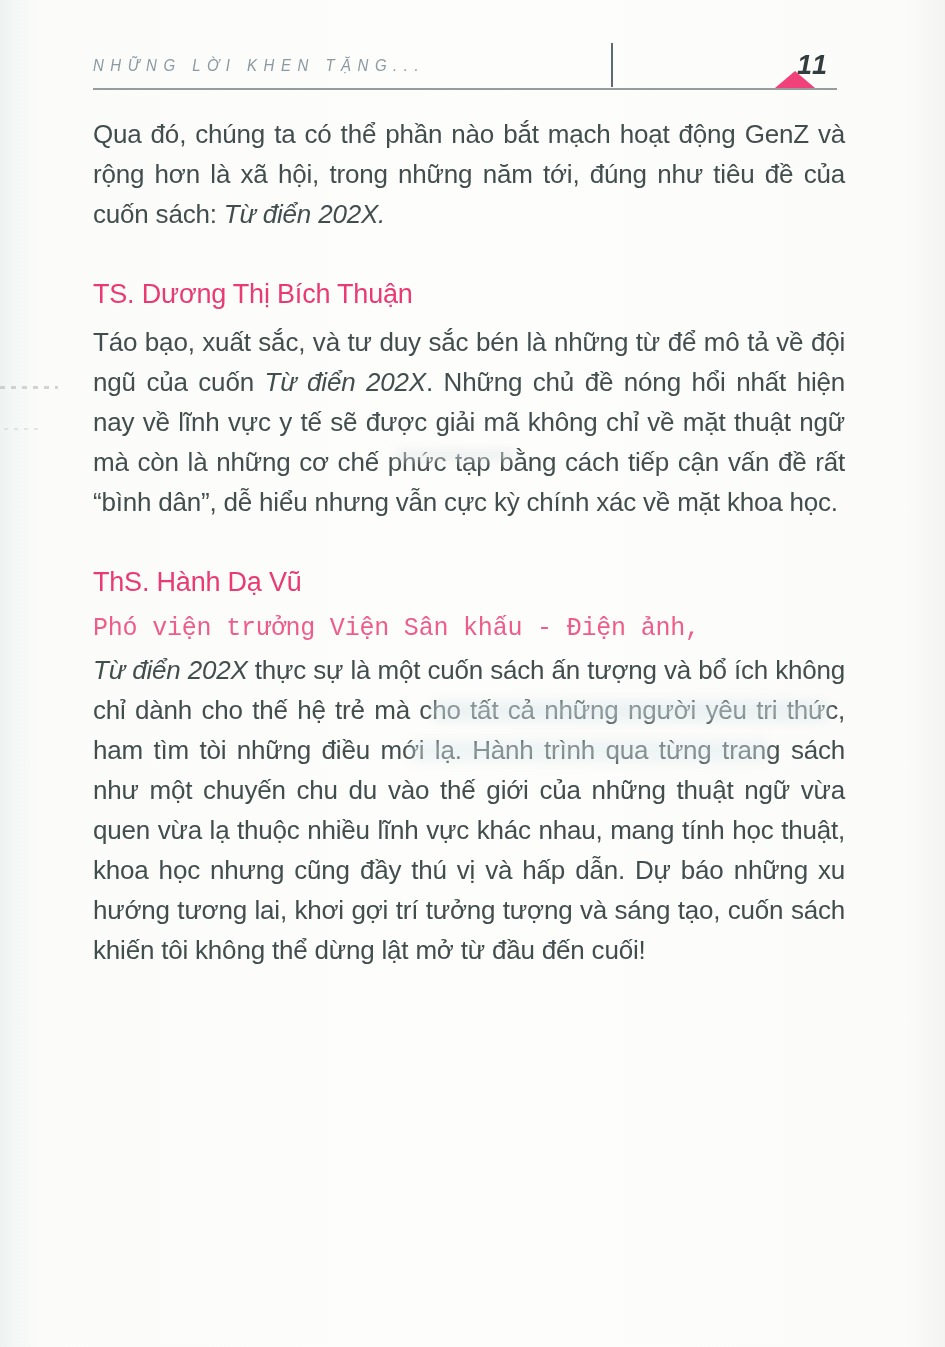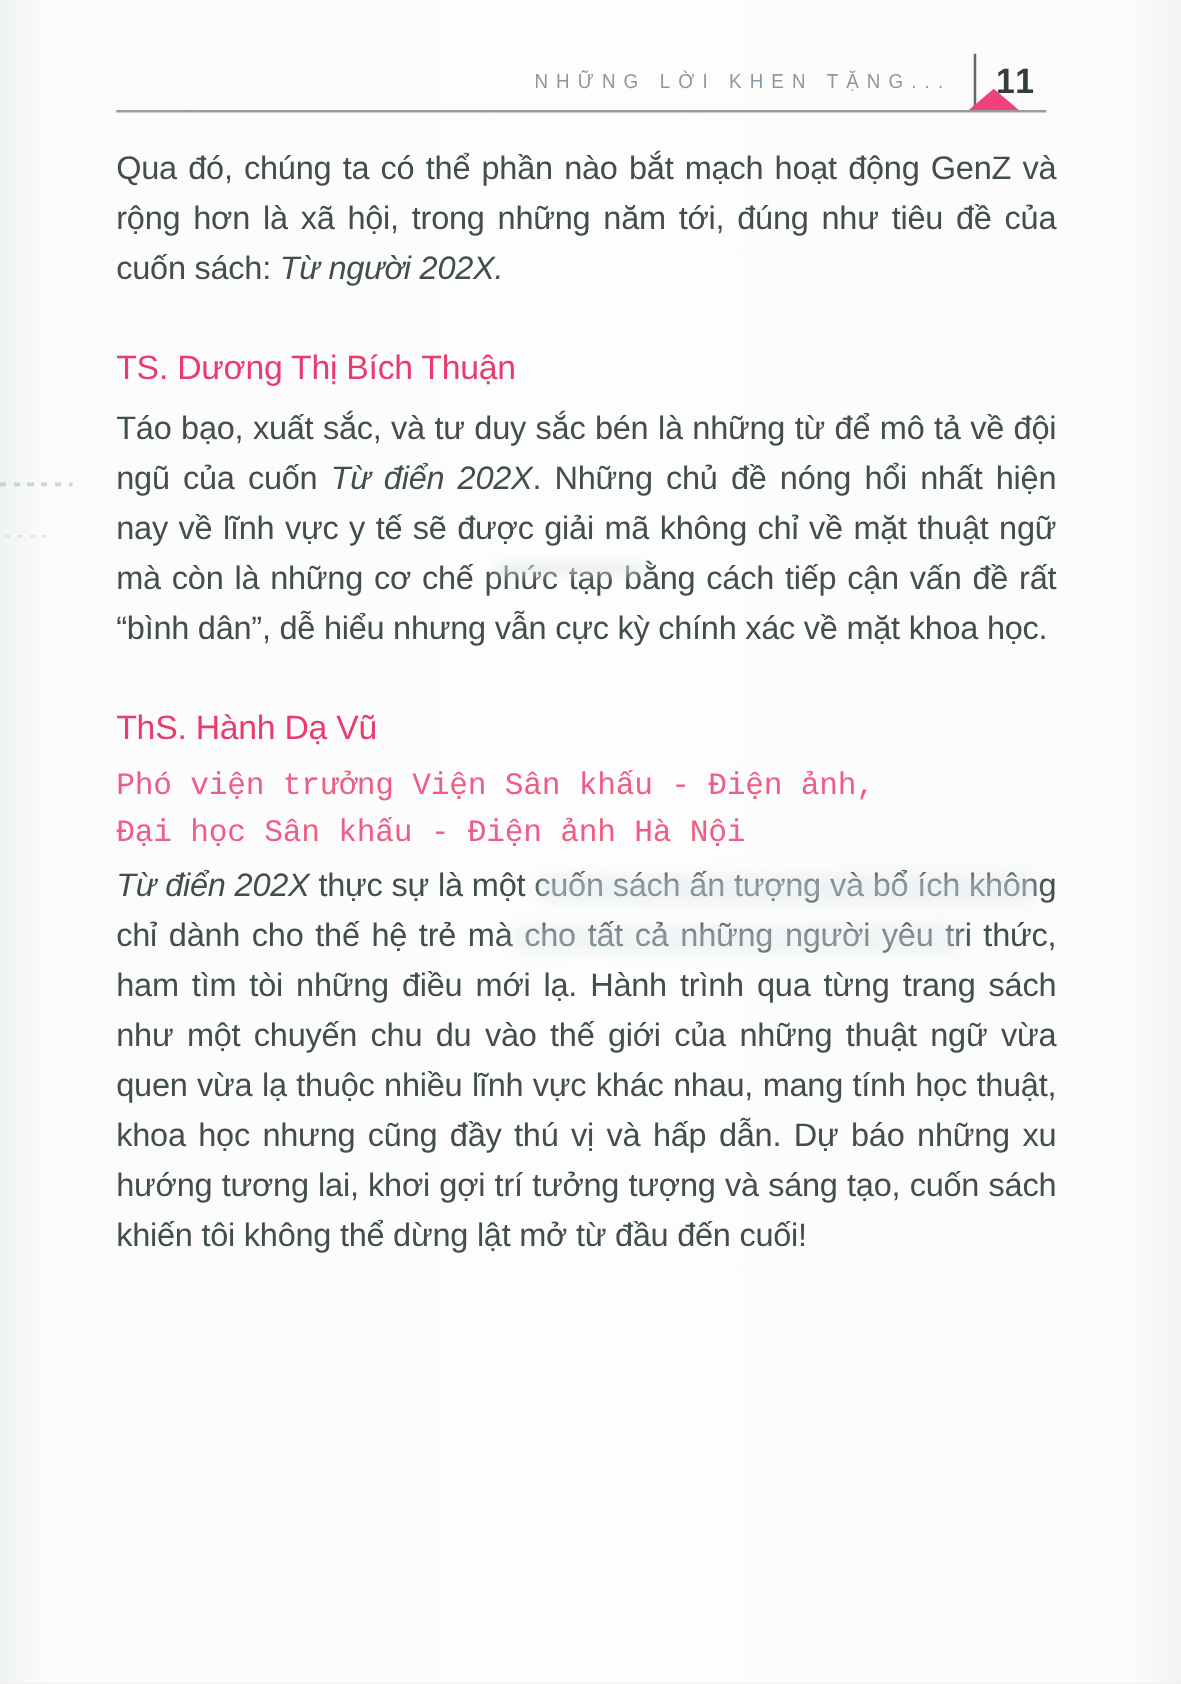--- a/index.html
+++ b/index.html
@@ -15,23 +15,24 @@
     background:
       linear-gradient(90deg, #eef3f2 0%, #fbfcfa 4%, #fdfdfb 50%, #fbfbf9 96%, #f3f4f2 100%);
     font-family: "Liberation Sans", sans-serif;
     color: #424e4e;
     overflow: hidden;
   }
 
   
   .header-row {
     display: flex;
-    justify-content: flex-end;
+    justify-content: space-between;
     align-items: center;
     height: 46px;
+    font-style: italic;
   }
   .header-title {
     font-size: 15px;
     letter-spacing: 6.5px;
     font-weight: 400;
     color: #8b99a2;
     white-space: nowrap;
     transform: scaleY(1.08);
   }
   .header-divider {
@@ -135,30 +136,29 @@
       <span class="header-divider"></span>
       <span class="page-number">11</span>
     </div>
     <div class="header-rule">
       <span class="pink-triangle"></span>
     </div>
   </div>
 
   <div class="content">
 
-    <p class="para"><span>Qua đó, chúng ta có thể phần nào bắt mạch hoạt động GenZ và rộng hơn là xã hội, trong những năm tới, đúng như tiêu đề của cuốn sách: </span><em>Từ người 202X.</em></p>
+    <p class="para"><span>Qua đó, chúng ta có thể phần nào bắt mạch hoạt động GenZ và rộng hơn là xã hội, trong những năm tới, đúng như tiêu đề của cuốn sách: </span><em>Từ điển 202X.</em></p>
 
 
     <h3 class="author-name">TS. Dương Thị Bích Thuận</h3>
 
     <p class="para"><span>Táo bạo, xuất sắc, và tư duy sắc bén là những từ để mô tả về đội ngũ của cuốn </span><em>Từ điển 202X</em><span>. Những chủ đề nóng hổi nhất hiện nay về lĩnh vực y tế sẽ được giải mã không chỉ về mặt thuật ngữ mà còn là những cơ chế phức tạp bằng cách tiếp cận vấn đề rất “bình dân”, dễ hiểu nhưng vẫn cực kỳ chính xác về mặt khoa học.</span></p>
 
     <h3 class="author-name">ThS. Hành Dạ Vũ</h3>
     <p class="author-role">Phó viện trưởng Viện Sân khấu - Điện ảnh,</p>
-    <p class="author-role">Đại học Sân khấu - Điện ảnh Hà Nội</p>
 
     <p class="para quote-after-role"><em>Từ điển 202X</em><span> thực sự là một cuốn sách ấn tượng và bổ ích không chỉ dành cho thế hệ trẻ mà cho tất cả những người yêu tri thức, ham tìm tòi những điều mới lạ. Hành trình qua từng trang sách như một chuyến chu du vào thế giới của những thuật ngữ vừa quen vừa lạ thuộc nhiều lĩnh vực khác nhau, mang tính học thuật, khoa học nhưng cũng đầy thú vị và hấp dẫn. Dự báo những xu hướng tương lai, khơi gợi trí tưởng tượng và sáng tạo, cuốn sách khiến tôi không thể dừng lật mở từ đầu đến cuối!</span></p>
 
   </div>
 
   <span class="artifact artifact-dash1"></span>
   <span class="artifact artifact-dash2"></span>
   <span class="artifact artifact-smudge-h"></span>
   <span class="artifact artifact-ghost1"></span>
   <span class="artifact artifact-ghost2"></span>

